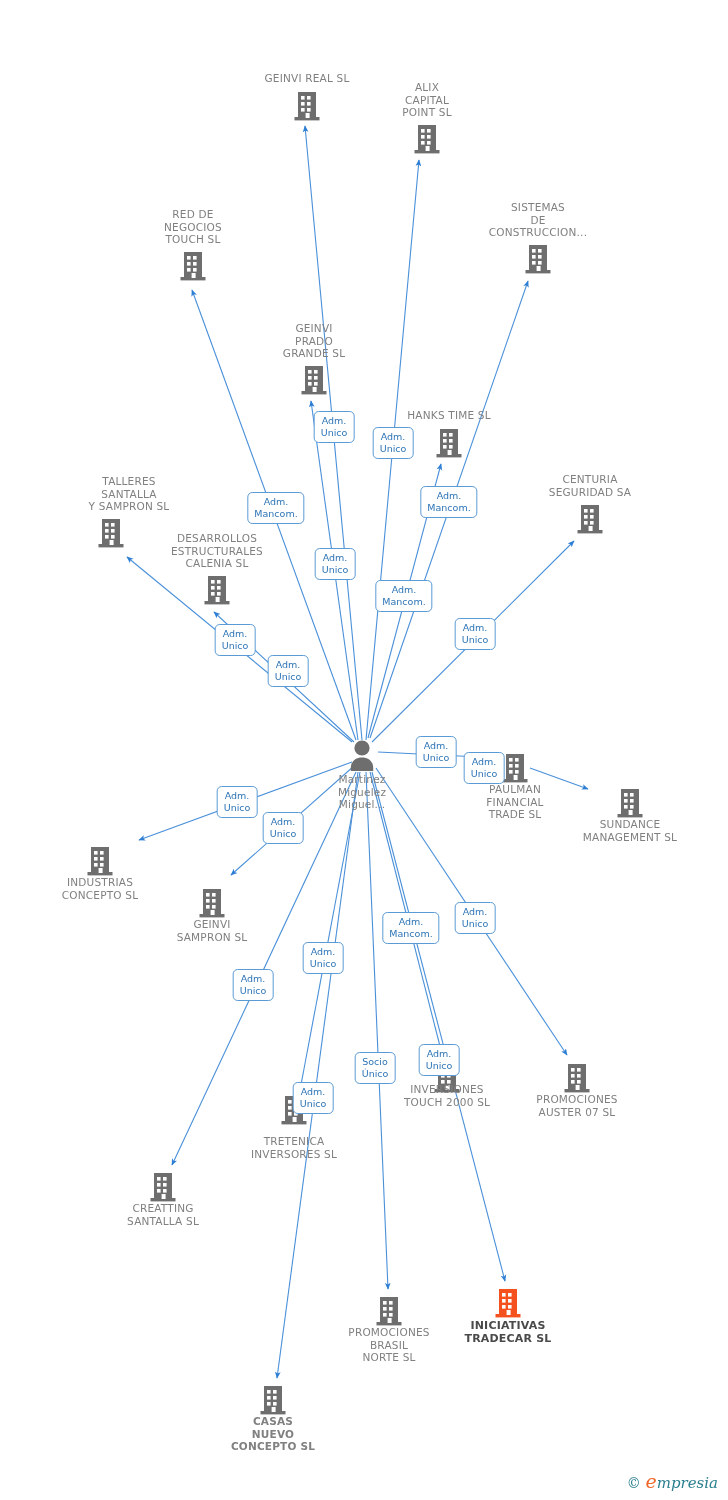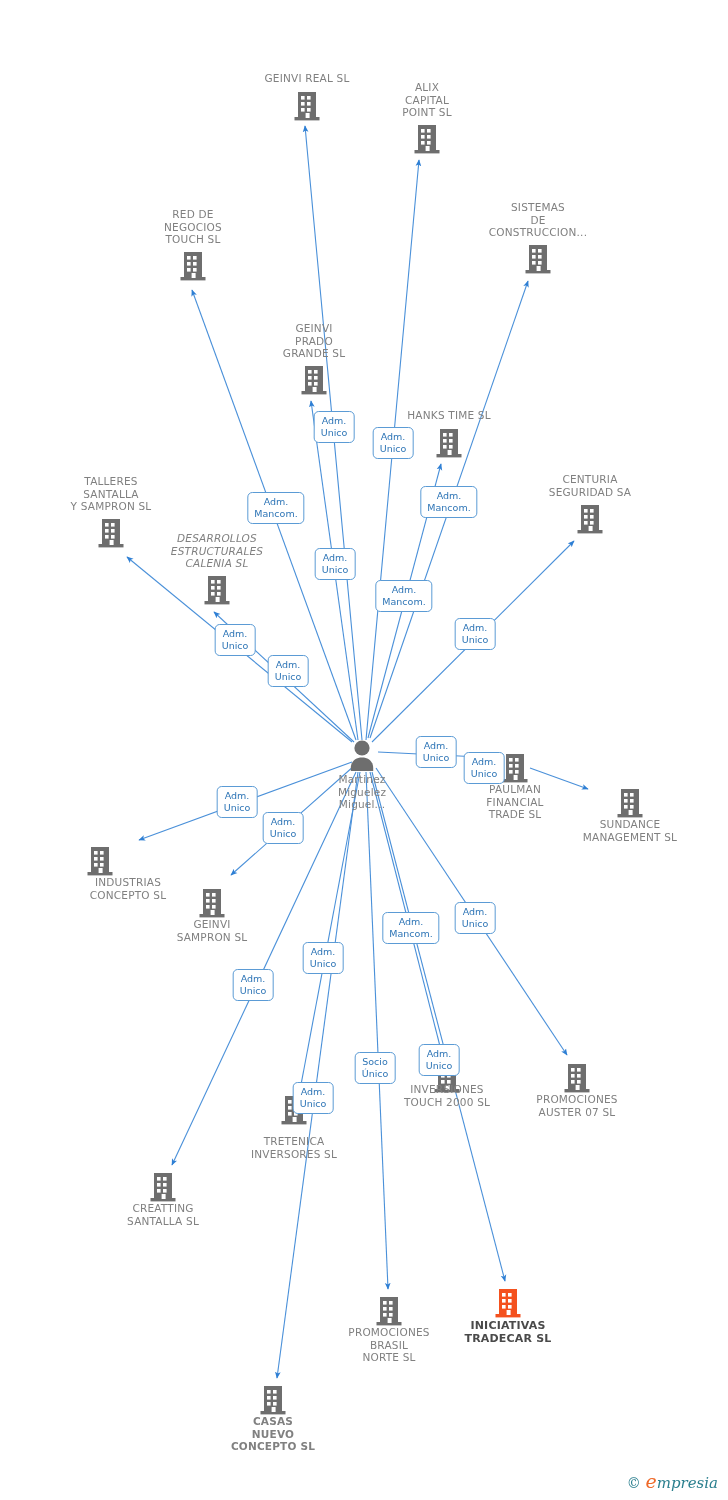--- a/index.html
+++ b/index.html
@@ -182,37 +182,37 @@
             <rect x="1.5" y="27" width="25" height="3.4" fill="currentColor"></rect>
             <rect x="8" y="6" width="3.6" height="3.6" fill="#fff"></rect>
             <rect x="14" y="6" width="3.6" height="3.6" fill="#fff"></rect>
             <rect x="8" y="12" width="3.6" height="3.6" fill="#fff"></rect>
             <rect x="14" y="12" width="3.6" height="3.6" fill="#fff"></rect>
             <rect x="8" y="18" width="3.6" height="3.6" fill="#fff"></rect>
             <rect x="14" y="18" width="3.6" height="3.6" fill="#fff"></rect>
             <rect x="12.6" y="23" width="4" height="5" fill="#fff"></rect>
           </svg>
         </span>
-        <span class="caption" style="top: -58px;"><span>TALLERES</span><br><span>SANTALLA</span><br><span>Y SAMPRON SL</span></span>
+        <span class="caption" style="top: -58px; margin-left: 18px;"><span>TALLERES</span><br><span>SANTALLA</span><br><span>Y SAMPRON SL</span></span>
       </div>
       <div class="node" style="left: 217px; top: 590px;">
         <span class="glyph">
           <svg width="28" height="32" viewBox="0 0 28 32" aria-hidden="true">
             <rect x="5" y="2" width="18" height="26" fill="currentColor"></rect>
             <rect x="1.5" y="27" width="25" height="3.4" fill="currentColor"></rect>
             <rect x="8" y="6" width="3.6" height="3.6" fill="#fff"></rect>
             <rect x="14" y="6" width="3.6" height="3.6" fill="#fff"></rect>
             <rect x="8" y="12" width="3.6" height="3.6" fill="#fff"></rect>
             <rect x="14" y="12" width="3.6" height="3.6" fill="#fff"></rect>
             <rect x="8" y="18" width="3.6" height="3.6" fill="#fff"></rect>
             <rect x="14" y="18" width="3.6" height="3.6" fill="#fff"></rect>
             <rect x="12.6" y="23" width="4" height="5" fill="#fff"></rect>
           </svg>
         </span>
-        <span class="caption" style="top: -58px; font-style: italic;"><span>DESARROLLOS</span><br><span>ESTRUCTURALES</span><br><span>CALENIA SL</span></span>
+        <span class="caption" style="top: -58px;"><span>DESARROLLOS</span><br><span>ESTRUCTURALES</span><br><span>CALENIA SL</span></span>
       </div>
       <div class="node" style="left: 590px; top: 519px;">
         <span class="glyph">
           <svg width="28" height="32" viewBox="0 0 28 32" aria-hidden="true">
             <rect x="5" y="2" width="18" height="26" fill="currentColor"></rect>
             <rect x="1.5" y="27" width="25" height="3.4" fill="currentColor"></rect>
             <rect x="8" y="6" width="3.6" height="3.6" fill="#fff"></rect>
             <rect x="14" y="6" width="3.6" height="3.6" fill="#fff"></rect>
             <rect x="8" y="12" width="3.6" height="3.6" fill="#fff"></rect>
             <rect x="14" y="12" width="3.6" height="3.6" fill="#fff"></rect>
@@ -262,21 +262,21 @@
             <rect x="1.5" y="27" width="25" height="3.4" fill="currentColor"></rect>
             <rect x="8" y="6" width="3.6" height="3.6" fill="#fff"></rect>
             <rect x="14" y="6" width="3.6" height="3.6" fill="#fff"></rect>
             <rect x="8" y="12" width="3.6" height="3.6" fill="#fff"></rect>
             <rect x="14" y="12" width="3.6" height="3.6" fill="#fff"></rect>
             <rect x="8" y="18" width="3.6" height="3.6" fill="#fff"></rect>
             <rect x="14" y="18" width="3.6" height="3.6" fill="#fff"></rect>
             <rect x="12.6" y="23" width="4" height="5" fill="#fff"></rect>
           </svg>
         </span>
-        <span class="caption" style="top: 15px; margin-left: 28px;"><span>INDUSTRIAS</span><br><span>CONCEPTO  SL</span></span>
+        <span class="caption" style="top: 15px;"><span>INDUSTRIAS</span><br><span>CONCEPTO  SL</span></span>
       </div>
       <div class="node" style="left: 212px; top: 903px;">
         <span class="glyph">
           <svg width="28" height="32" viewBox="0 0 28 32" aria-hidden="true">
             <rect x="5" y="2" width="18" height="26" fill="currentColor"></rect>
             <rect x="1.5" y="27" width="25" height="3.4" fill="currentColor"></rect>
             <rect x="8" y="6" width="3.6" height="3.6" fill="#fff"></rect>
             <rect x="14" y="6" width="3.6" height="3.6" fill="#fff"></rect>
             <rect x="8" y="12" width="3.6" height="3.6" fill="#fff"></rect>
             <rect x="14" y="12" width="3.6" height="3.6" fill="#fff"></rect>

